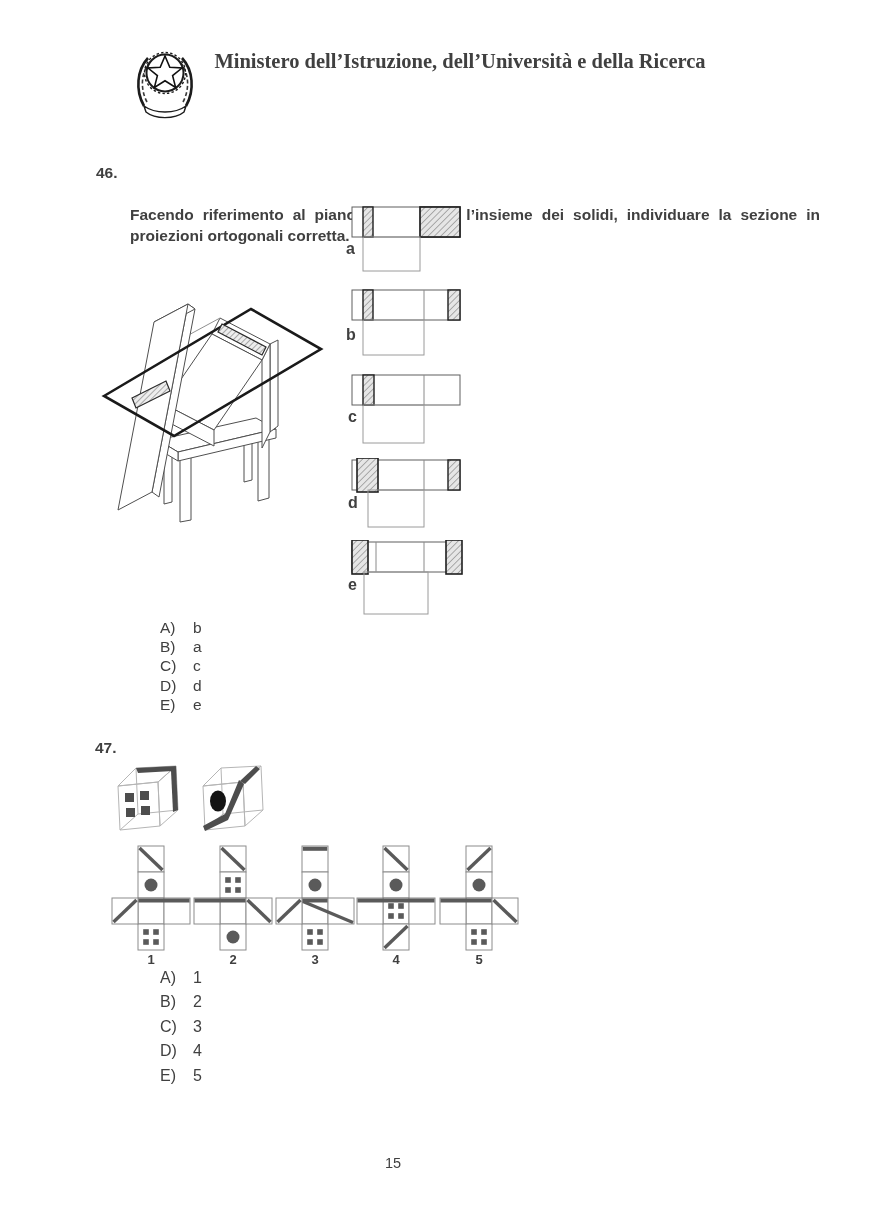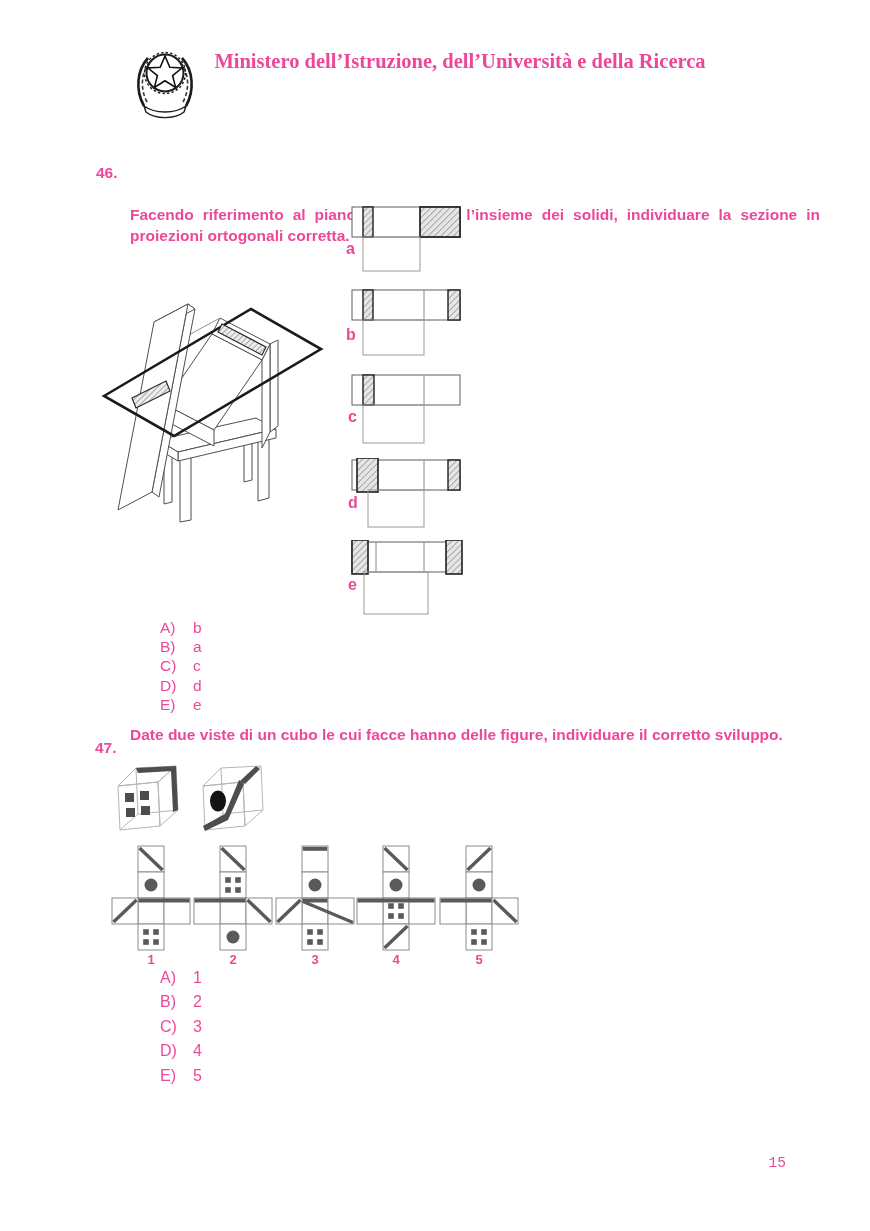--- a/index.html
+++ b/index.html
@@ -1,37 +1,37 @@
 <!DOCTYPE html>
 <html><head>
 <meta charset="utf-8">
 <style>
   html,body{margin:0;padding:0;background:#ffffff;}
   #page{position:relative;width:870px;height:1231px;background:#ffffff;overflow:hidden;
-        font-family:"Liberation Sans", sans-serif;color:#ec4899;}
+        font-family:"Liberation Sans", sans-serif;color:#404040;}
   .abs{position:absolute;}
   
   #title{left:135px;top:50px;width:650px;text-align:center;
          font-family:"Liberation Serif", serif;font-weight:bold;font-size:20.5px;}
   
   .qnum{font-weight:bold;font-size:15.5px;}
   .qtext{font-weight:bold;font-size:15.5px;line-height:21px;text-align:justify;margin:0;}
   
   .ans-row{display:flex;font-size:15.5px;}
   .ans-letter{width:33px;}
   .q46-rows .ans-row{height:19.2px;line-height:19.2px;}
   .q47-rows .ans-row{height:24.4px;line-height:24.4px;font-size:16px;}
   
   .opt-label{font-weight:bold;font-size:16px;}
   
   .dev{position:absolute;width:80px;top:845px;}
   .dev-num{text-align:center;font-weight:bold;font-size:13px;margin-top:1px;}
   
-  #pagenum{left:0;top:1155px;width:786px;text-align:right;
-           font-family:Liberation Mono, monospace;font-size:14.5px;}
+  #pagenum{left:0;top:1155px;width:786px;text-align:center;
+           font-family:Liberation Sans, sans-serif;font-size:14.5px;}
   svg{display:block;}
 </style>
 </head>
 <body>
 
 <div id="page">
 
   <div class="abs" style="left:130px;top:42px;">
     <svg width="70" height="78" viewBox="0 0 70 78">
       <path d="M14,64 C5,48 7,28 18,16" fill="none" stroke="#1c1c1c" stroke-width="2.6"></path>
@@ -156,21 +156,20 @@
         <span class="ans-letter">D)</span>
         <span class="ans-value">d</span>
       </div>
     <div class="ans-row">
         <span class="ans-letter">E)</span>
         <span class="ans-value">e</span>
       </div>
   </div>
 
   <div class="abs qnum" style="left:95px;top:739px;">47.</div>
-  <p class="abs qtext" style="left:130px;top:724px;width:700px;text-align:left;">Date due viste di un cubo le cui facce hanno delle figure, individuare il corretto sviluppo.</p>
 
   <svg class="abs" style="left:112px;top:762px;" width="78" height="84" viewBox="0 0 78 84">
     <g fill="none" stroke="#b5b5b5" stroke-width="1">
       <polygon points="6,24 46,20 48,64 8,68"></polygon>
       <polygon points="6,24 24,6 64,4 46,20"></polygon>
       <polygon points="46,20 64,4 66,48 48,64"></polygon>
       <line x1="24" y1="6" x2="26" y2="52"></line>
         <line x1="26" y1="52" x2="8" y2="68"></line>
         <line x1="26" y1="52" x2="66" y2="48"></line>
     </g>

